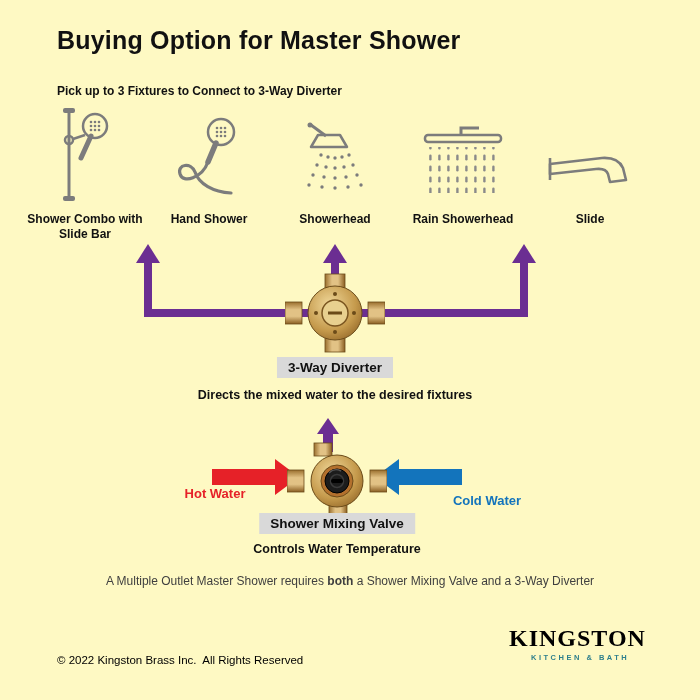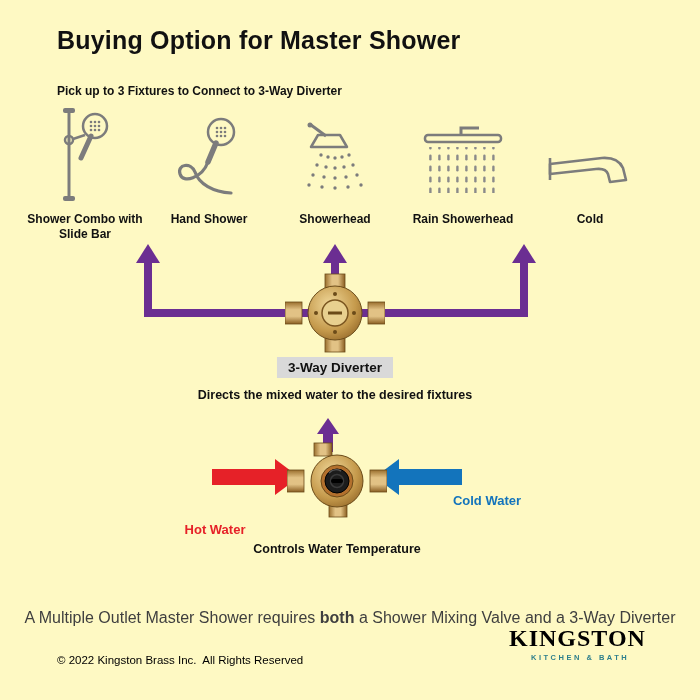--- a/index.html
+++ b/index.html
@@ -16,25 +16,25 @@
   .valve{position:absolute;z-index:2;}
   .glabel{
     position:absolute;z-index:3;transform:translateX(-50%);
     background:#d9d9d9;padding:3px 11px;font-size:13.5px;font-weight:bold;color:#111;white-space:nowrap;
   }
   .desc{
     position:absolute;z-index:3;transform:translateX(-50%);
     font-size:12.5px;font-weight:bold;color:#111;white-space:nowrap;
   }
   .flow-label{position:absolute;z-index:3;font-size:13px;font-weight:bold;text-align:center;width:110px;}
-  .hot{color:#e62128;margin-top:36px;}
+  .hot{color:#e62128;}
   .cold{color:#1374bc;}
   .summary{
     position:absolute;left:0;top:574px;width:700px;text-align:center;
-    font-size:16px;color:#3f3f3f;z-index:3;margin-top:35px;
+    font-size:12px;color:#3f3f3f;z-index:3;
   }
   .summary b{color:#3f3f3f;}
   .copyright{position:absolute;left:57px;top:654px;font-size:11.5px;color:#000;white-space:pre;}
   .brand{position:absolute;right:55px;top:626px;width:136px;}
   .brand-name{font-family:"Liberation Serif", serif;font-weight:bold;font-size:24px;letter-spacing:1px;color:#000;line-height:1;}
   .brand-sub{display:flex;align-items:center;gap:22px;margin-top:3px;}
   .brand-sub .rule{flex:1;height:1px;background:#2e7f8c;opacity:.65;}
   .brand-sub .txt{font-size:7.5px;letter-spacing:2.5px;color:#2e7f8c;font-weight:bold;white-space:nowrap;}
 </style>
 </head>
@@ -142,21 +142,21 @@
     <div class="fixture-label">Rain Showerhead</div>
   </div>
 
   <div class="fixture" style="left:528px;">
     <div class="icon-wrap">
       <svg width="96" height="64" viewBox="0 0 96 64" fill="none" stroke="#7c7c7c">
         <path d="M8 22 L60 16 Q76 15 81 26 L84 38 L68 40 L66 32 Q64 26 54 27 L8 32 Z" stroke-width="2.6" stroke-linejoin="round"></path>
         <line x1="8" y1="16" x2="8" y2="38" stroke-width="2.6"></line>
       </svg>
     </div>
-    <div class="fixture-label">Cold</div>
+    <div class="fixture-label">Slide</div>
   </div>
 
   <svg id="connectors" width="700" height="700" viewBox="0 0 700 700">
 
     <path d="M148 262 V313 H524 V262" fill="none" stroke="#6b2e92" stroke-width="8"></path>
     <path d="M335 313 V262" fill="none" stroke="#6b2e92" stroke-width="8"></path>
     <polygon points="148,244 136,263 160,263" fill="#6b2e92"></polygon>
     <polygon points="335,244 323,263 347,263" fill="#6b2e92"></polygon>
     <polygon points="524,244 512,263 536,263" fill="#6b2e92"></polygon>
 
@@ -213,20 +213,21 @@
       <circle cx="50" cy="40" r="26" fill="url(#brassR)" stroke="#6b4b19" stroke-width="1"></circle>
       <circle cx="50" cy="40" r="16" fill="#b3702d" stroke="#6b4b19" stroke-width="1"></circle>
       <circle cx="50" cy="40" r="12" fill="#1c1c1c" stroke="#000" stroke-width="1"></circle>
       <circle cx="50" cy="40" r="6.5" fill="none" stroke="#3a3a3a" stroke-width="1.5"></circle>
       <rect x="44" y="38" width="12" height="4" rx="2" fill="#000"></rect>
       <path d="M42 32 A 10 10 0 0 1 54 30" fill="none" stroke="#555" stroke-width="1.5"></path>
     </svg>
   </div>
   <div class="flow-label hot" style="left:160px;top:486px;">Hot Water</div>
   <div class="flow-label cold" style="left:432px;top:493px;">Cold Water</div>
+  <div class="glabel" style="left:337px;top:513px;">Shower Mixing Valve</div>
   <div class="desc" style="left:337px;top:542px;">Controls Water Temperature</div>
 
   <div class="summary">
     <span>A Multiple Outlet Master Shower requires </span><b>both</b><span> a Shower Mixing Valve and a 3-Way Diverter</span>
   </div>
 
   <div class="copyright">© 2022 Kingston Brass Inc.  All Rights Reserved</div>
   <div class="brand">
     <div class="brand-name">KINGSTON</div>
     <div class="brand-sub">

